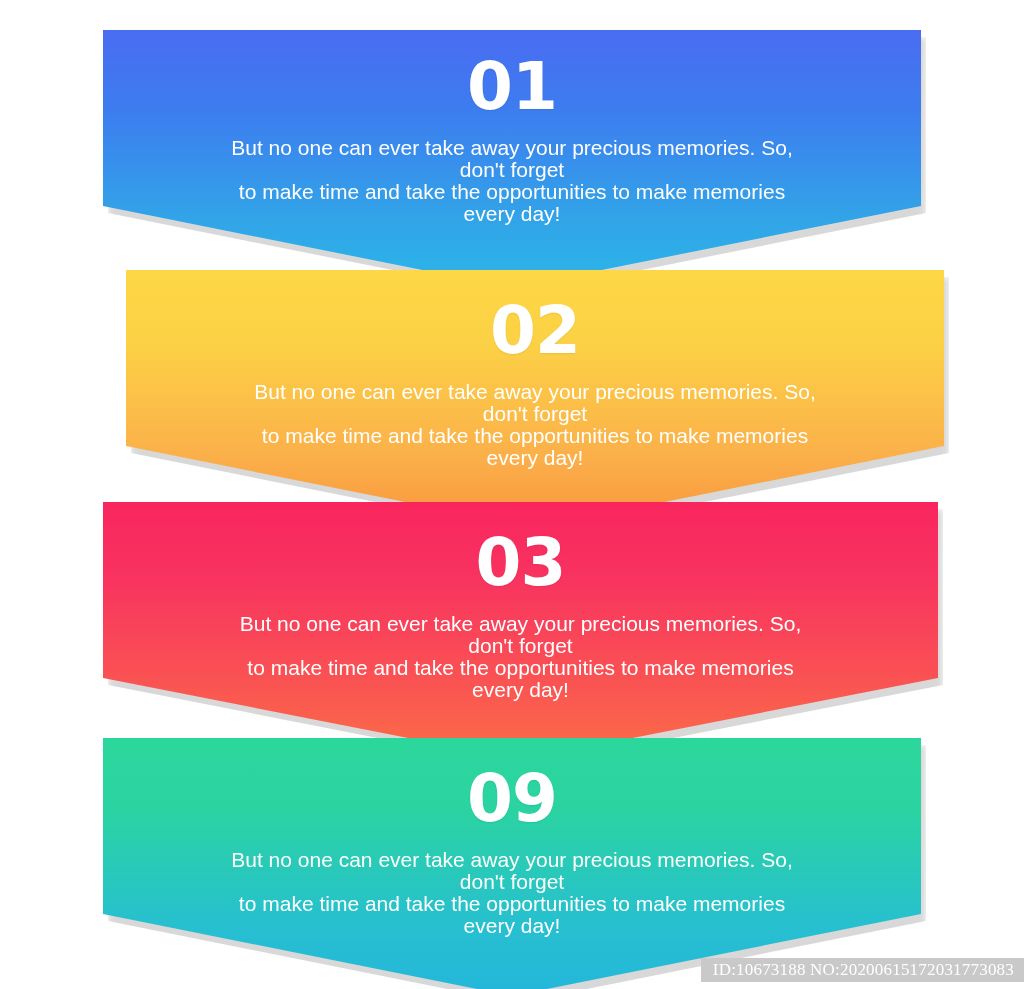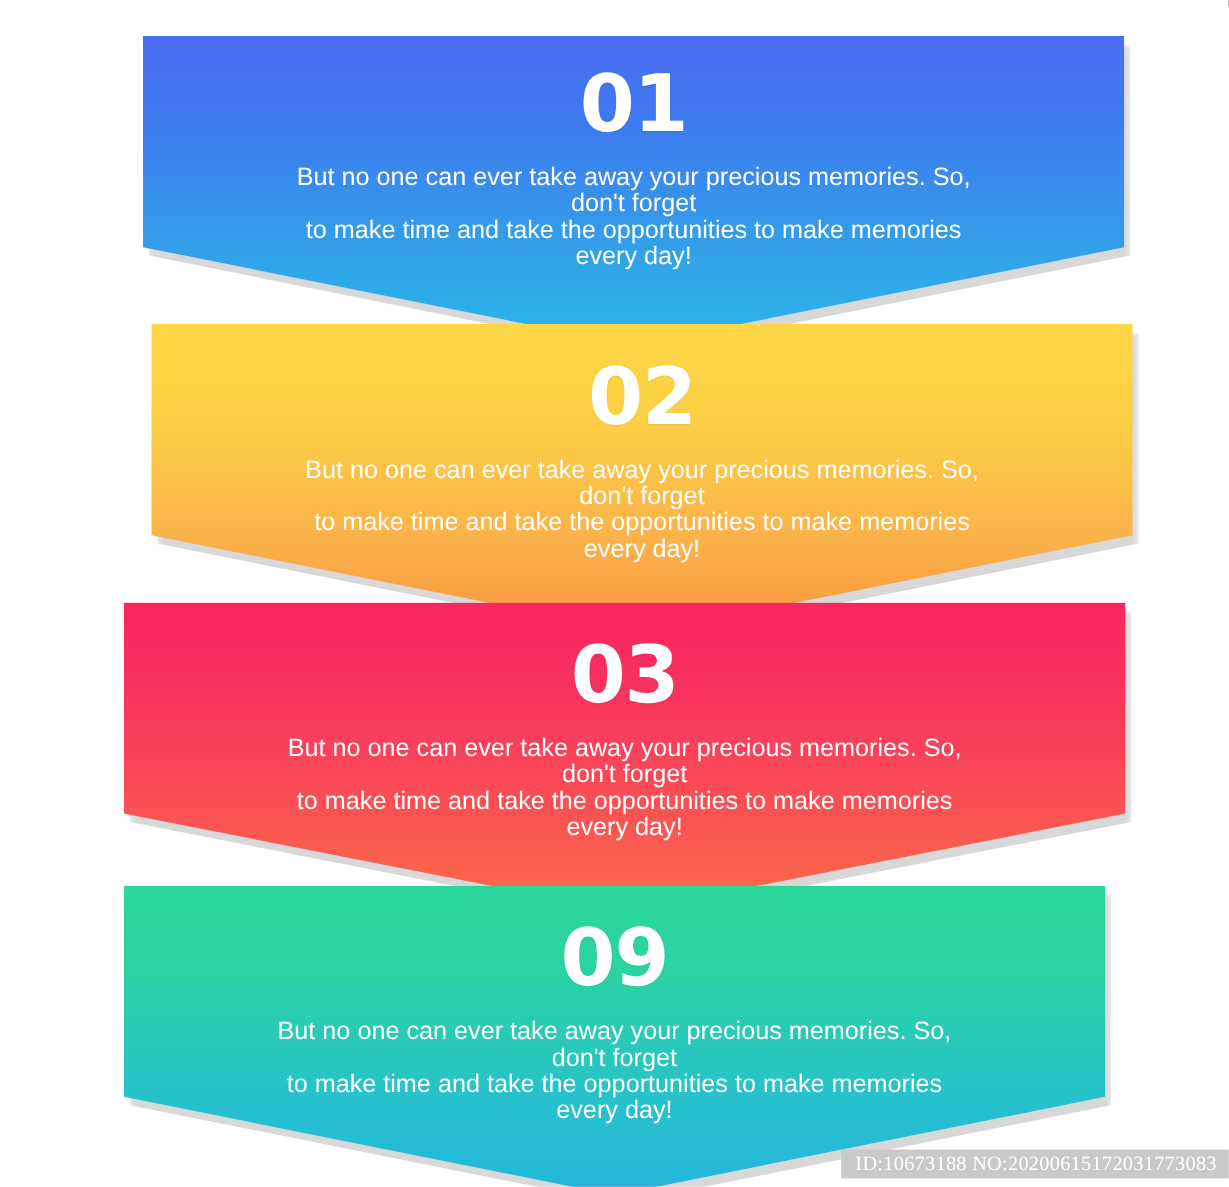--- a/index.html
+++ b/index.html
@@ -54,21 +54,21 @@
     clip-path: polygon(0% 0%, 100% 0%, 100% 68.2%, 50% 100%, 0% 68.2%);
   }
   
   .banner .shade {
     transform: translate(5px, 7px);
     background: #b9b9b9;
     filter: blur(3px);
     opacity: .55;
   }
 
-  .banner-1 { top: 30px; margin-left: 16px;  }
+  .banner-1 { top: 30px;  }
   .banner-2 { top: 270px; margin-left: 23px; }
   .banner-3 { top: 502px; padding-left: 17px; }
   .banner-4 { top: 738px; }
 
   .banner-1 .shape { background: linear-gradient(180deg, #4a6cf2 0%, #3d7cef 30%, #32a3e8 72%, #2bb6e8 100%); }
   .banner-2 .shape { background: linear-gradient(180deg, #fdd745 0%, #fcd145 28%, #fbb04a 72%, #f9953c 100%); }
   .banner-3 .shape { background: linear-gradient(180deg, #f9265e 0%, #f83160 26%, #fa5552 72%, #fb6f46 100%); }
   .banner-4 .shape { background: linear-gradient(180deg, #2cd79b 0%, #2bd3a2 28%, #27c0cf 72%, #24b6db 100%); }
 
   

